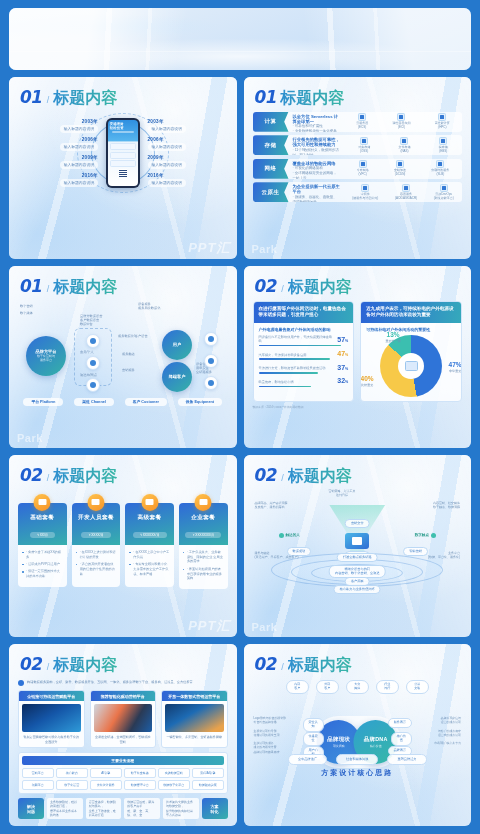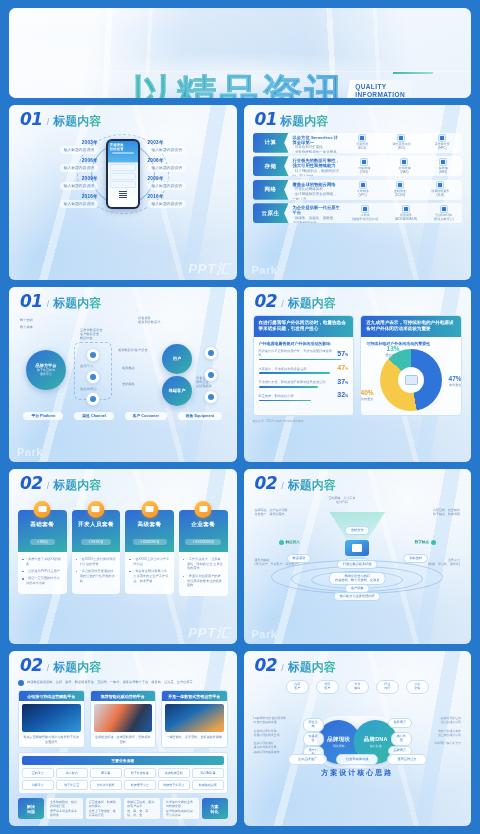--- a/index.html
+++ b/index.html
@@ -62,25 +62,25 @@
   .tag-ql{ position:absolute; right:59px; top:72px; text-align:left; line-height:1.25;
      font-size:6.5px; color:#2f6fc0; letter-spacing:.4px; font-weight:bold;
      padding:3px 7px 3px 9px; background:linear-gradient(90deg,rgba(255,255,255,.9),rgba(255,255,255,.25));
      clip-path:polygon(6% 0,100% 0,100% 100%,0 100%); }
   .dash-r{position:absolute; right:38px; top:64px; width:40px; height:2px;
           background:linear-gradient(90deg,#41b7a5,#9fe0d4);}
 
   
   .grid{ display:grid; grid-template-columns:1fr 1fr; grid-template-rows:repeat(4,1fr);
          gap:7px; flex:1; }
-  .hd{ position:relative; padding:4px 0 0 11px; display:flex; align-items:baseline; gap:3px;}
+  .hd{ position:relative; padding:10px 0 0 11px; display:flex; align-items:baseline; gap:3px;}
   .hd .num{ font-size:17px; font-weight:bold; color:#1f5fd0; letter-spacing:-.5px;
             font-style:italic; font-family:"DejaVu Sans", sans-serif;}
   .hd .sl{ font-size:9px; color:#7fb7e8; margin:0 1px;}
-  .hd .tt{ font-size:12px; font-weight:bold;
+  .hd .tt{ font-size:16px; font-weight:bold;
            background:linear-gradient(90deg,#2f8fd0,#39b6a6);
            -webkit-background-clip:text;background-clip:text;color:transparent;}
   .body{ position:relative; padding:2px 9px 7px; }
 
   
   .s1wrap{position:relative;height:84px;display:flex;align-items:center;justify-content:center;}
   .ring{position:absolute;left:50%;top:50%;transform:translate(-50%,-50%);
         border-radius:50%;border:1px dashed rgba(80,150,220,.45);}
   .ring.a{width:92px;height:80px;} .ring.b{width:64px;height:62px;border-style:solid;
         border-color:rgba(60,140,215,.5);}

